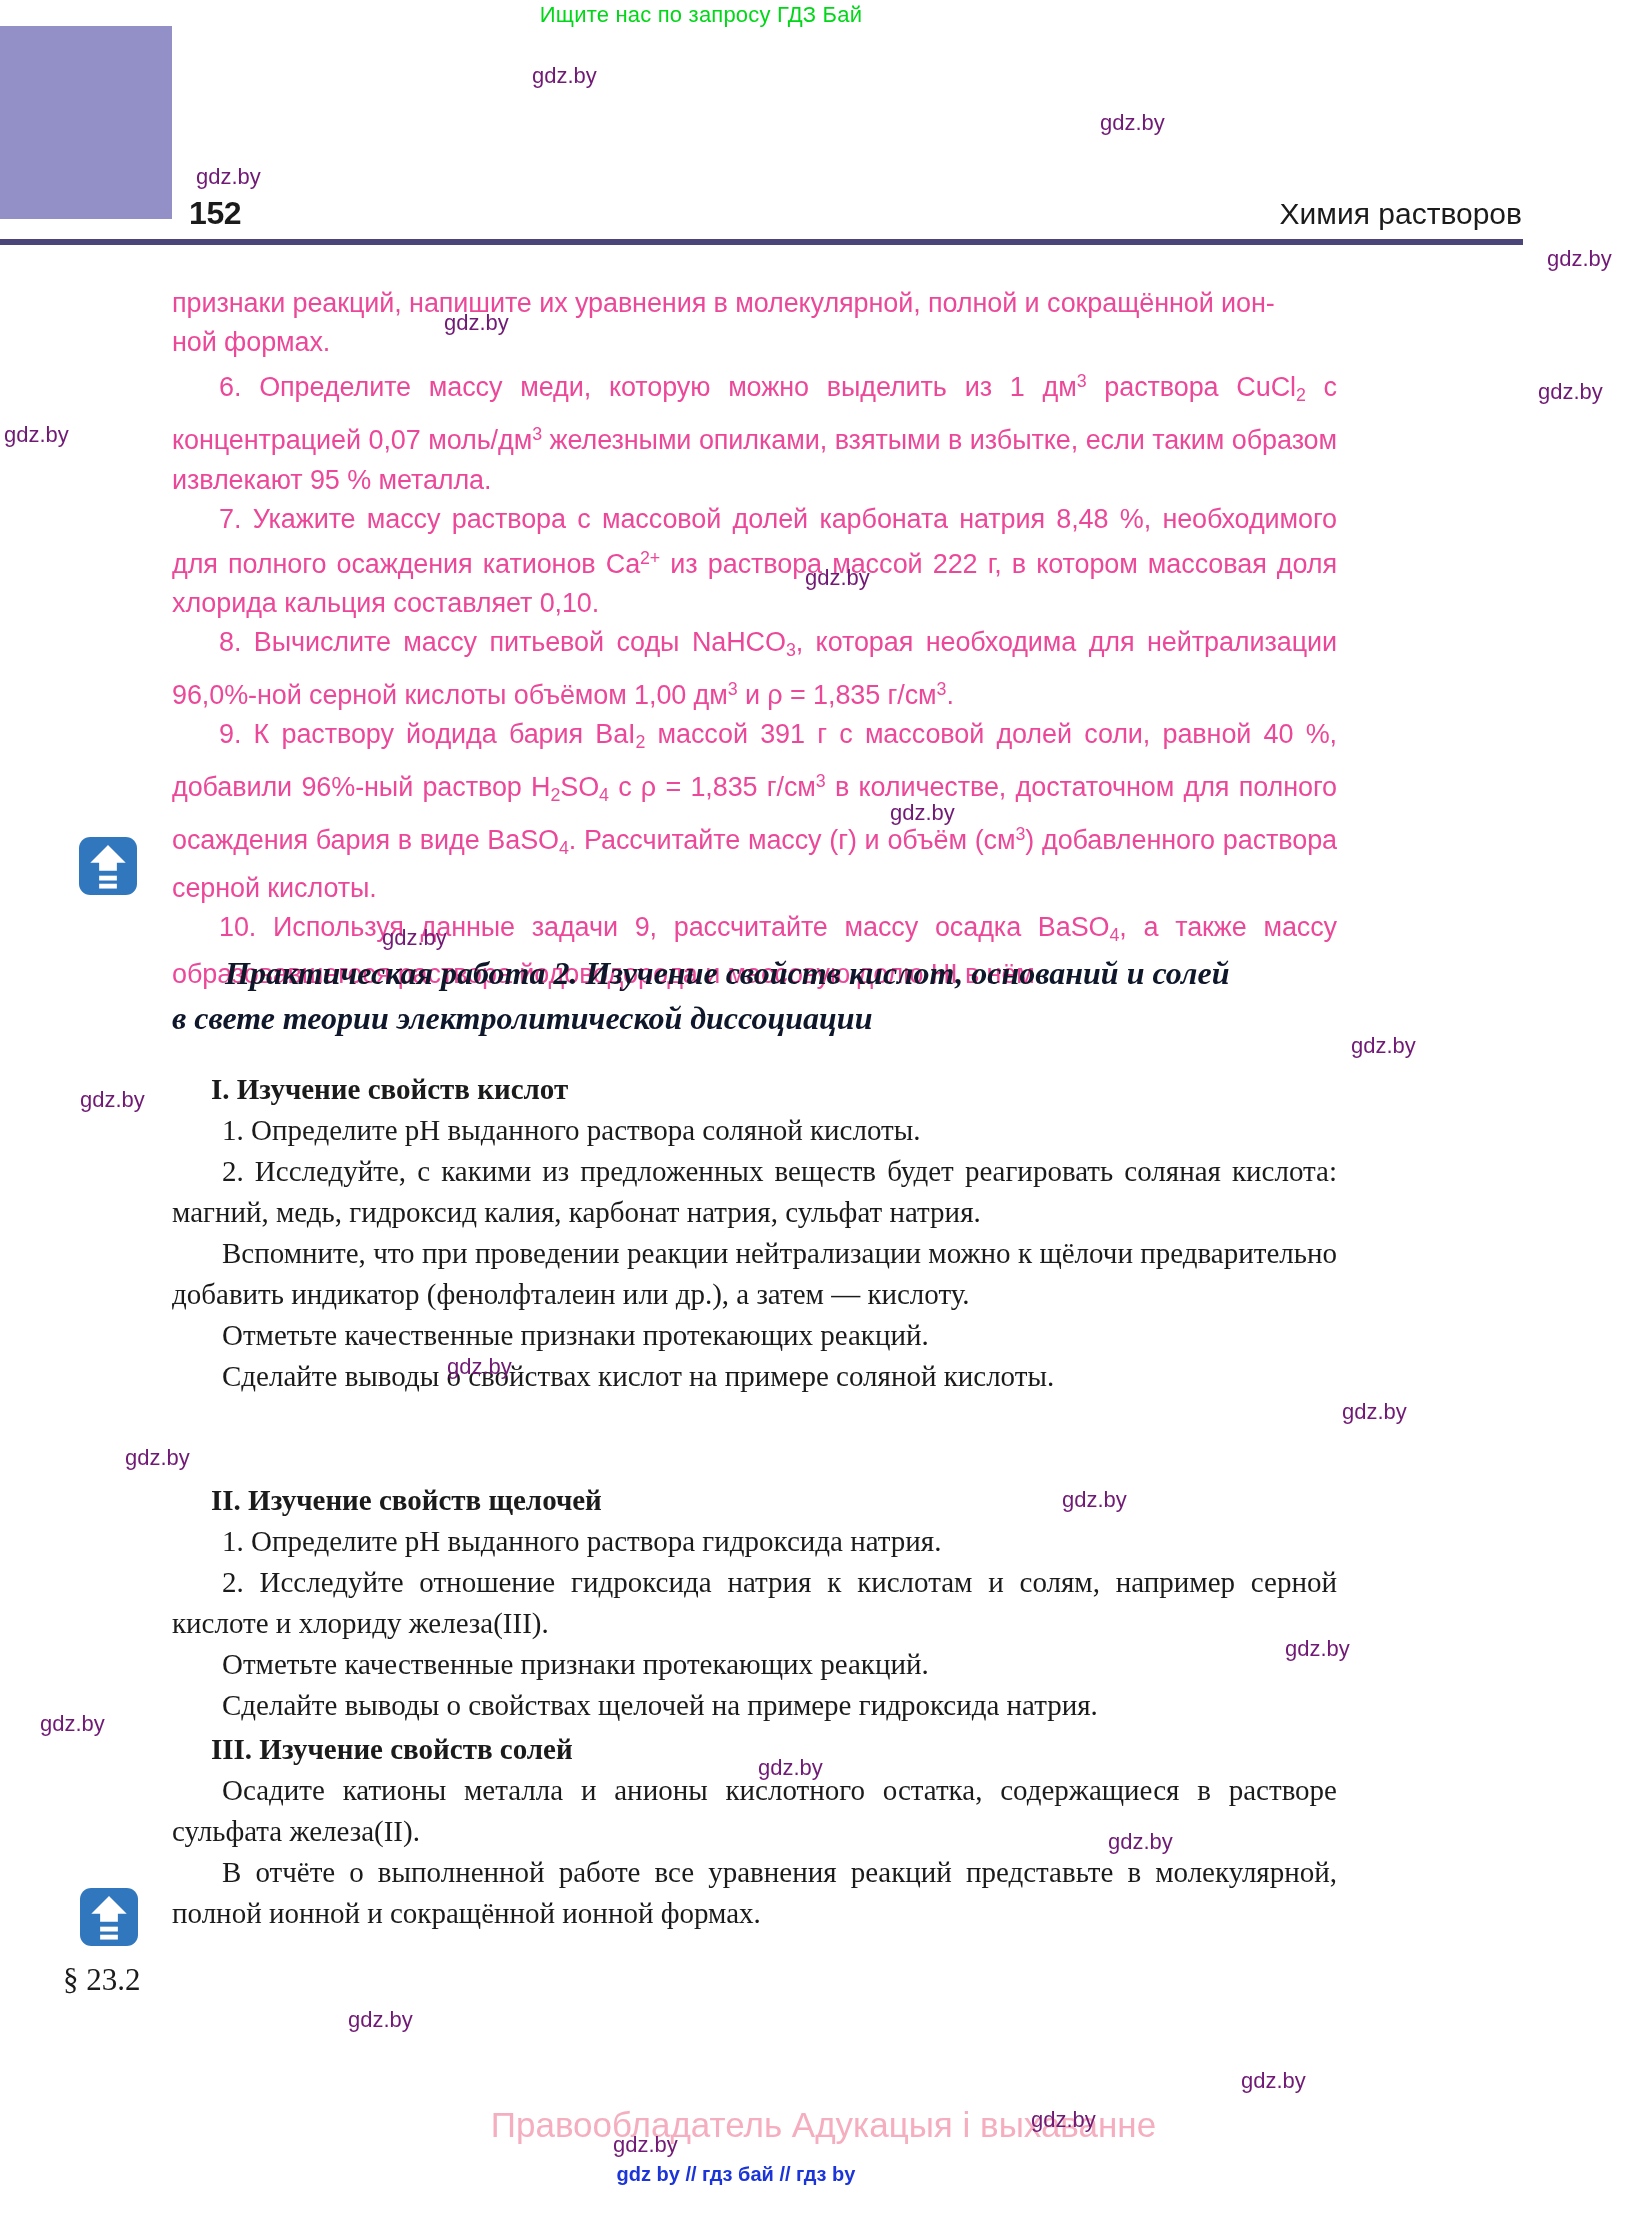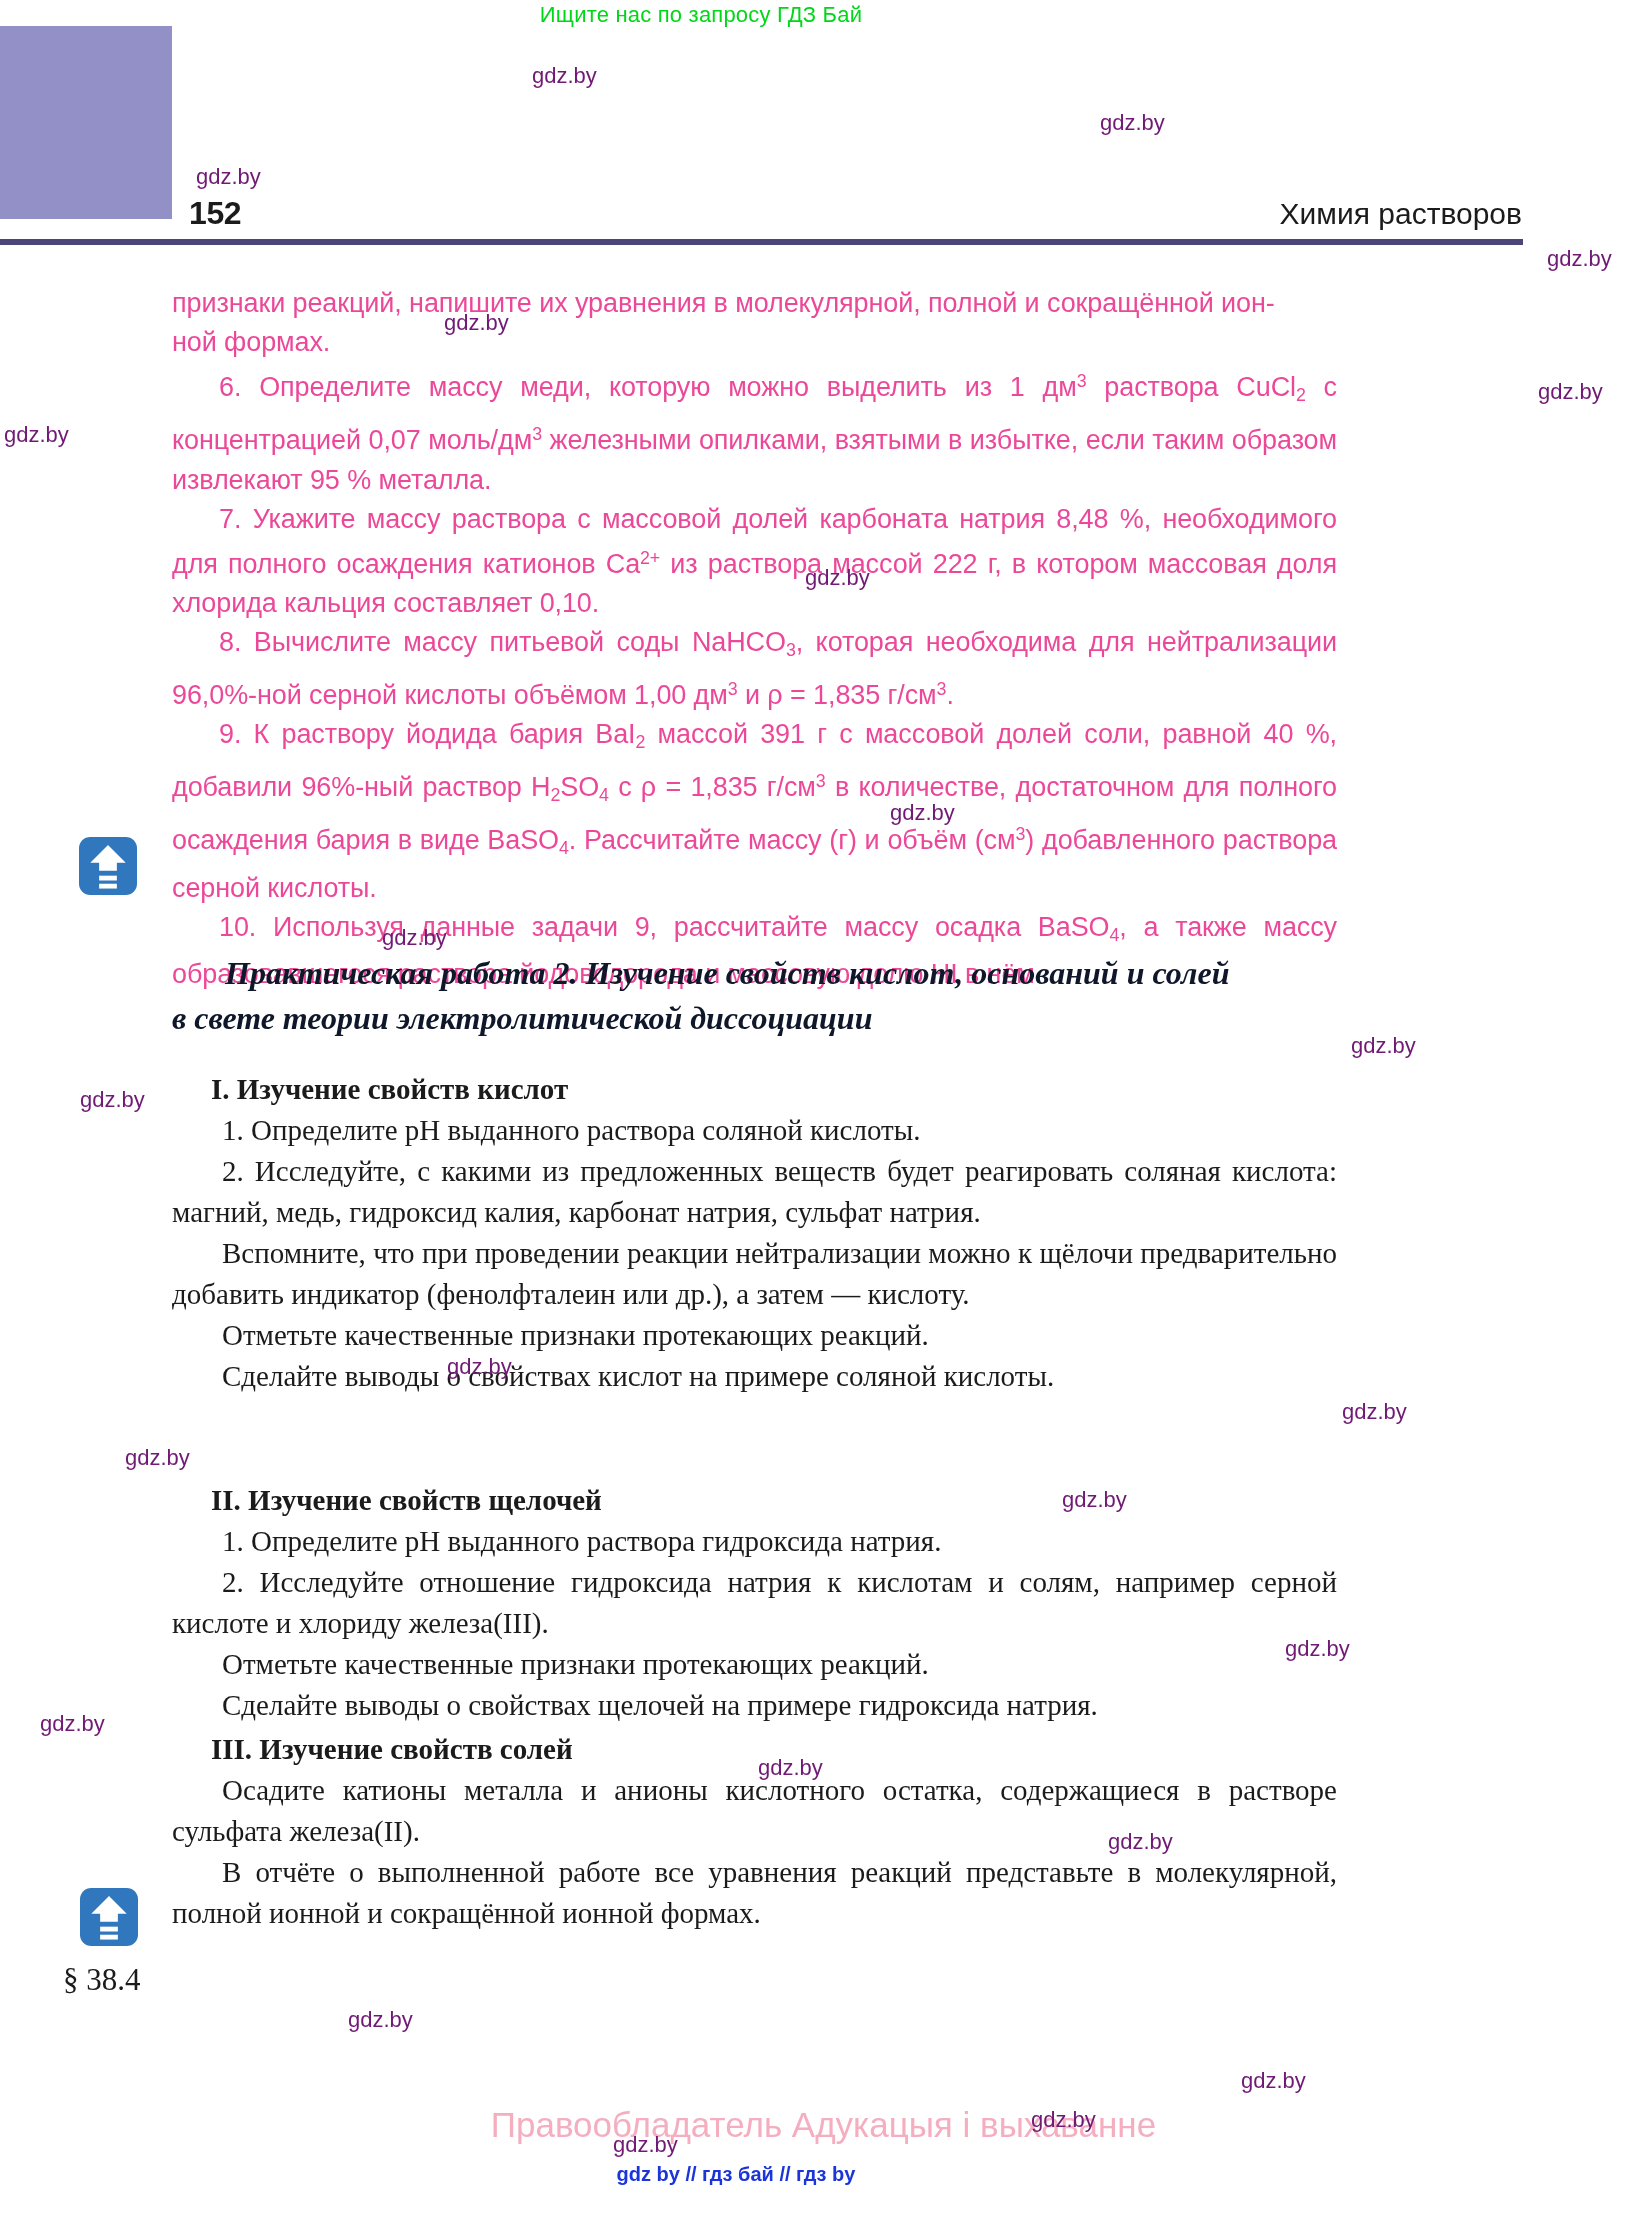--- a/index.html
+++ b/index.html
@@ -242,21 +242,21 @@
   </div>
 
   <div class="arrow-icon" style="left:80px; top:1888px;">
     <svg width="58" height="58" viewBox="0 0 72 72" aria-hidden="true">
       <path d="M36 10 L58 32 L47 32 L47 42 L25 42 L25 32 L14 32 Z" fill="#ffffff"></path>
       <rect x="25" y="48" width="22" height="6" fill="#ffffff"></rect>
       <rect x="25" y="58" width="22" height="6" fill="#ffffff"></rect>
     </svg>
   </div>
 
-  <div class="section-marker" style="left:63px; top:1962px;">§ 38.4</div>
+  <div class="section-marker" style="left:63px; top:1962px;">§ 23.2</div>
 
   <div class="copyright">Правообладатель Адукацыя i выхаванне</div>
   <div class="footer-links">gdz by  //  гдз бай  //  гдз by</div>
 
   <div id="watermark-layer">
       <div class="wm" style="left: 532px; top: 63px;">gdz.by</div>
       <div class="wm" style="left: 1100px; top: 110px;">gdz.by</div>
       <div class="wm" style="left: 196px; top: 164px;">gdz.by</div>
       <div class="wm" style="left: 1547px; top: 246px;">gdz.by</div>
       <div class="wm" style="left: 444px; top: 310px;">gdz.by</div>

